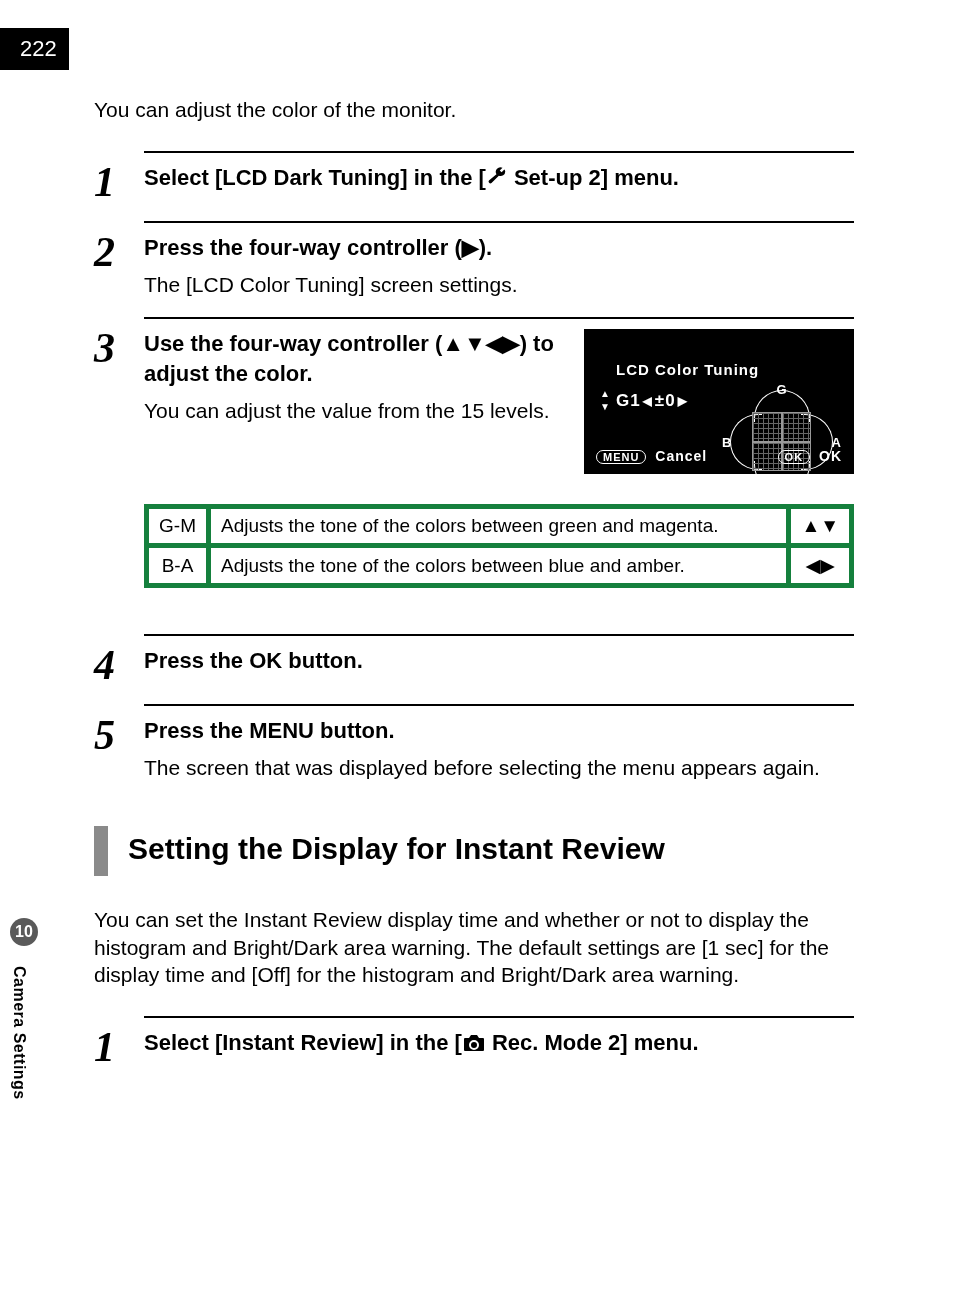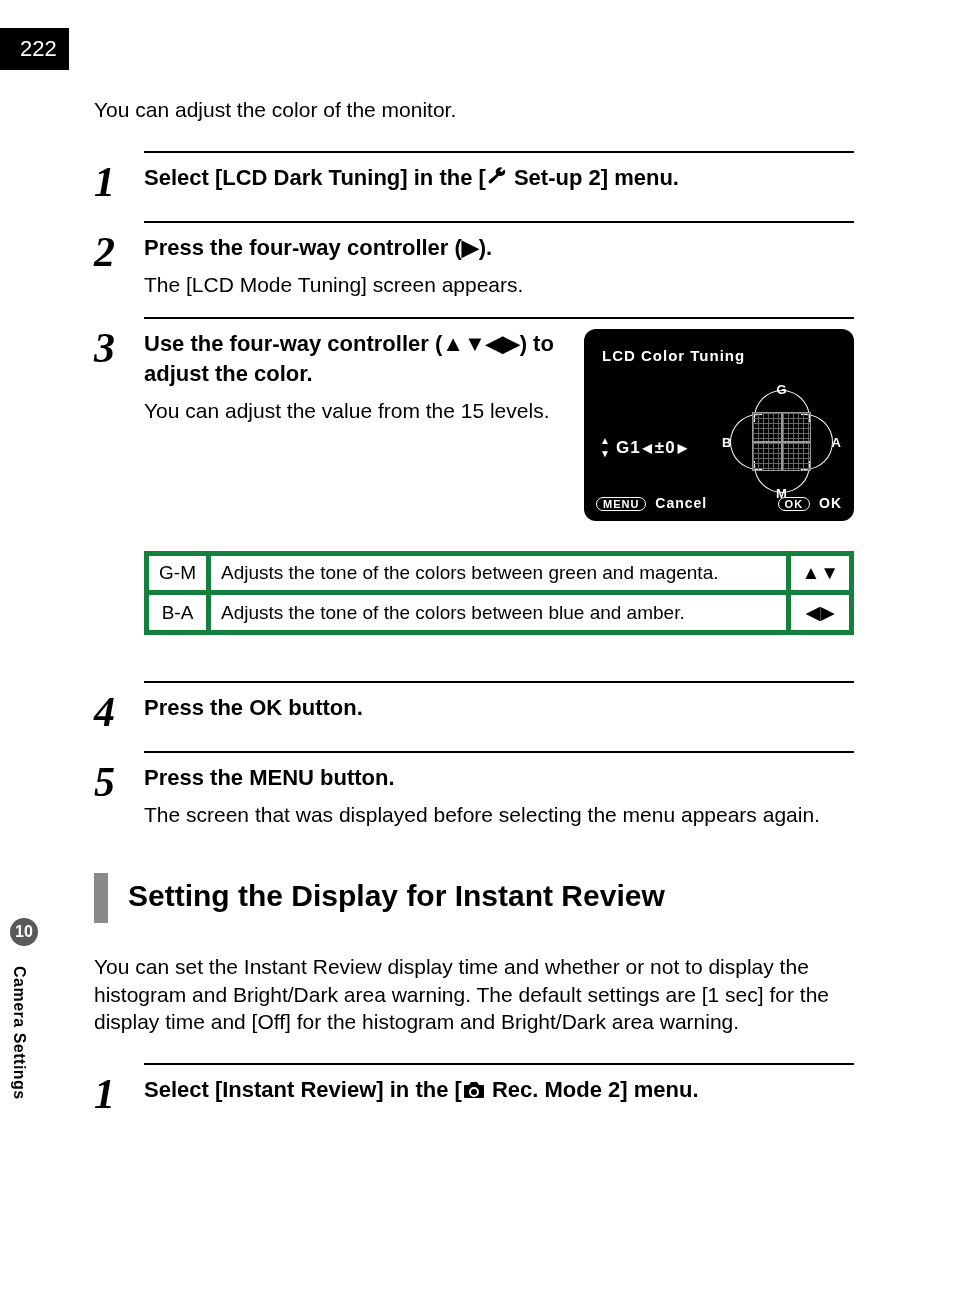--- a/index.html
+++ b/index.html
@@ -106,27 +106,27 @@
     margin-top: 8px;
     line-height: 1.35;
   }
   .step3-row {
     display: flex;
     gap: 30px;
   }
   .step3-text { flex: 1; }
   .lcd-panel {
     width: 270px;
-    height: 192px;
+    height: 145px;
     background: #000;
-    border-radius: 12px;
+    border-radius: 0;
     color: #fff;
     position: relative;
     flex-shrink: 0;
-    padding: 18px;
+    padding: 32px;
     font-family: Arial, sans-serif;
   }
   .lcd-title {
     font-size: 15px;
     letter-spacing: 1px;
     font-weight: bold;
   }
   .lcd-values {
     position: absolute;
     left: 16px;
@@ -271,21 +271,21 @@
                 <path d="M21 7a5 5 0 0 1-7 4.6L6 19.6a2 2 0 0 1-2.8-2.8L11.4 10A5 5 0 0 1 18 3l-3 3 2 2 3-3a5 5 0 0 1 1 2z" fill="#000"></path>
               </svg></span><span> Set-up 2] menu.</span>
         </div>
       </div>
     </li>
 
     <li class="step">
       <div class="num">2</div>
       <div class="body">
         <div class="title">Press the four-way controller (▶).</div>
-        <div class="desc">The [LCD Mode Tuning] screen appears.</div>
+        <div class="desc">The [LCD Color Tuning] screen settings.</div>
       </div>
     </li>
 
     <li class="step">
       <div class="num">3</div>
       <div class="body">
         <div class="step3-row">
           <div class="step3-text">
             <div class="title">Use the four-way controller (▲▼◀▶) to adjust the color.</div>
             <div class="desc">You can adjust the value from the 15 levels.</div>

